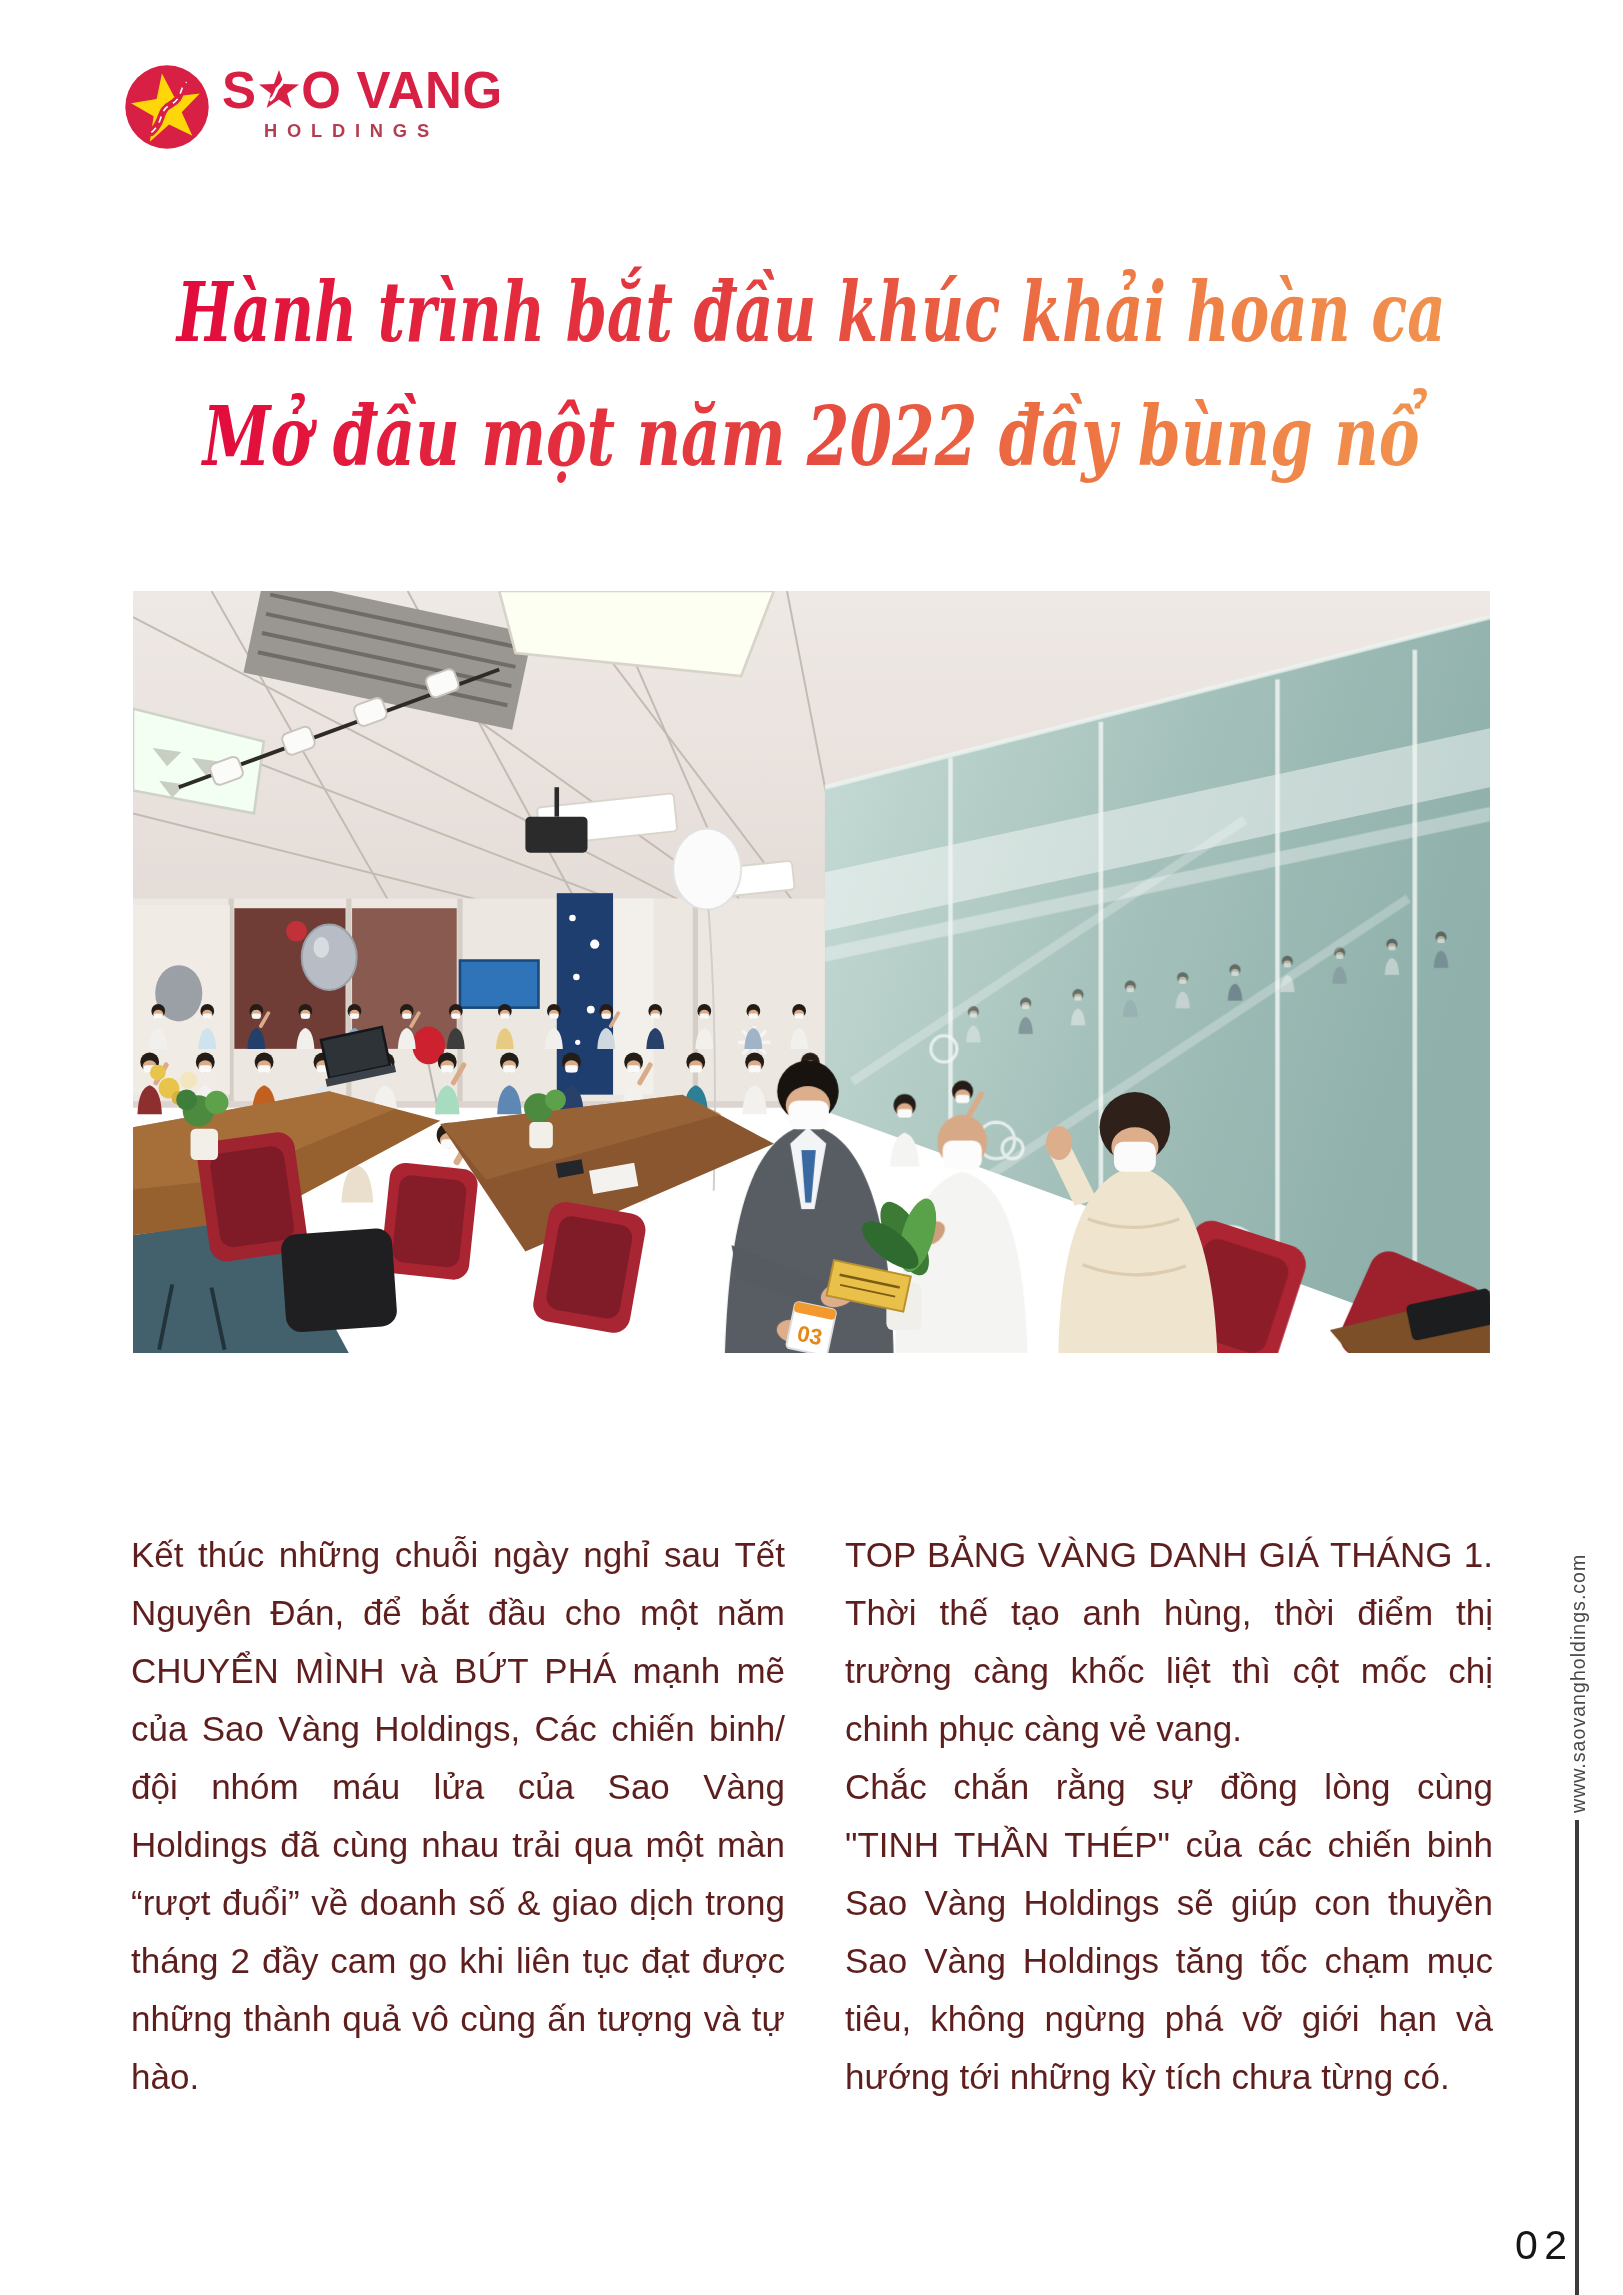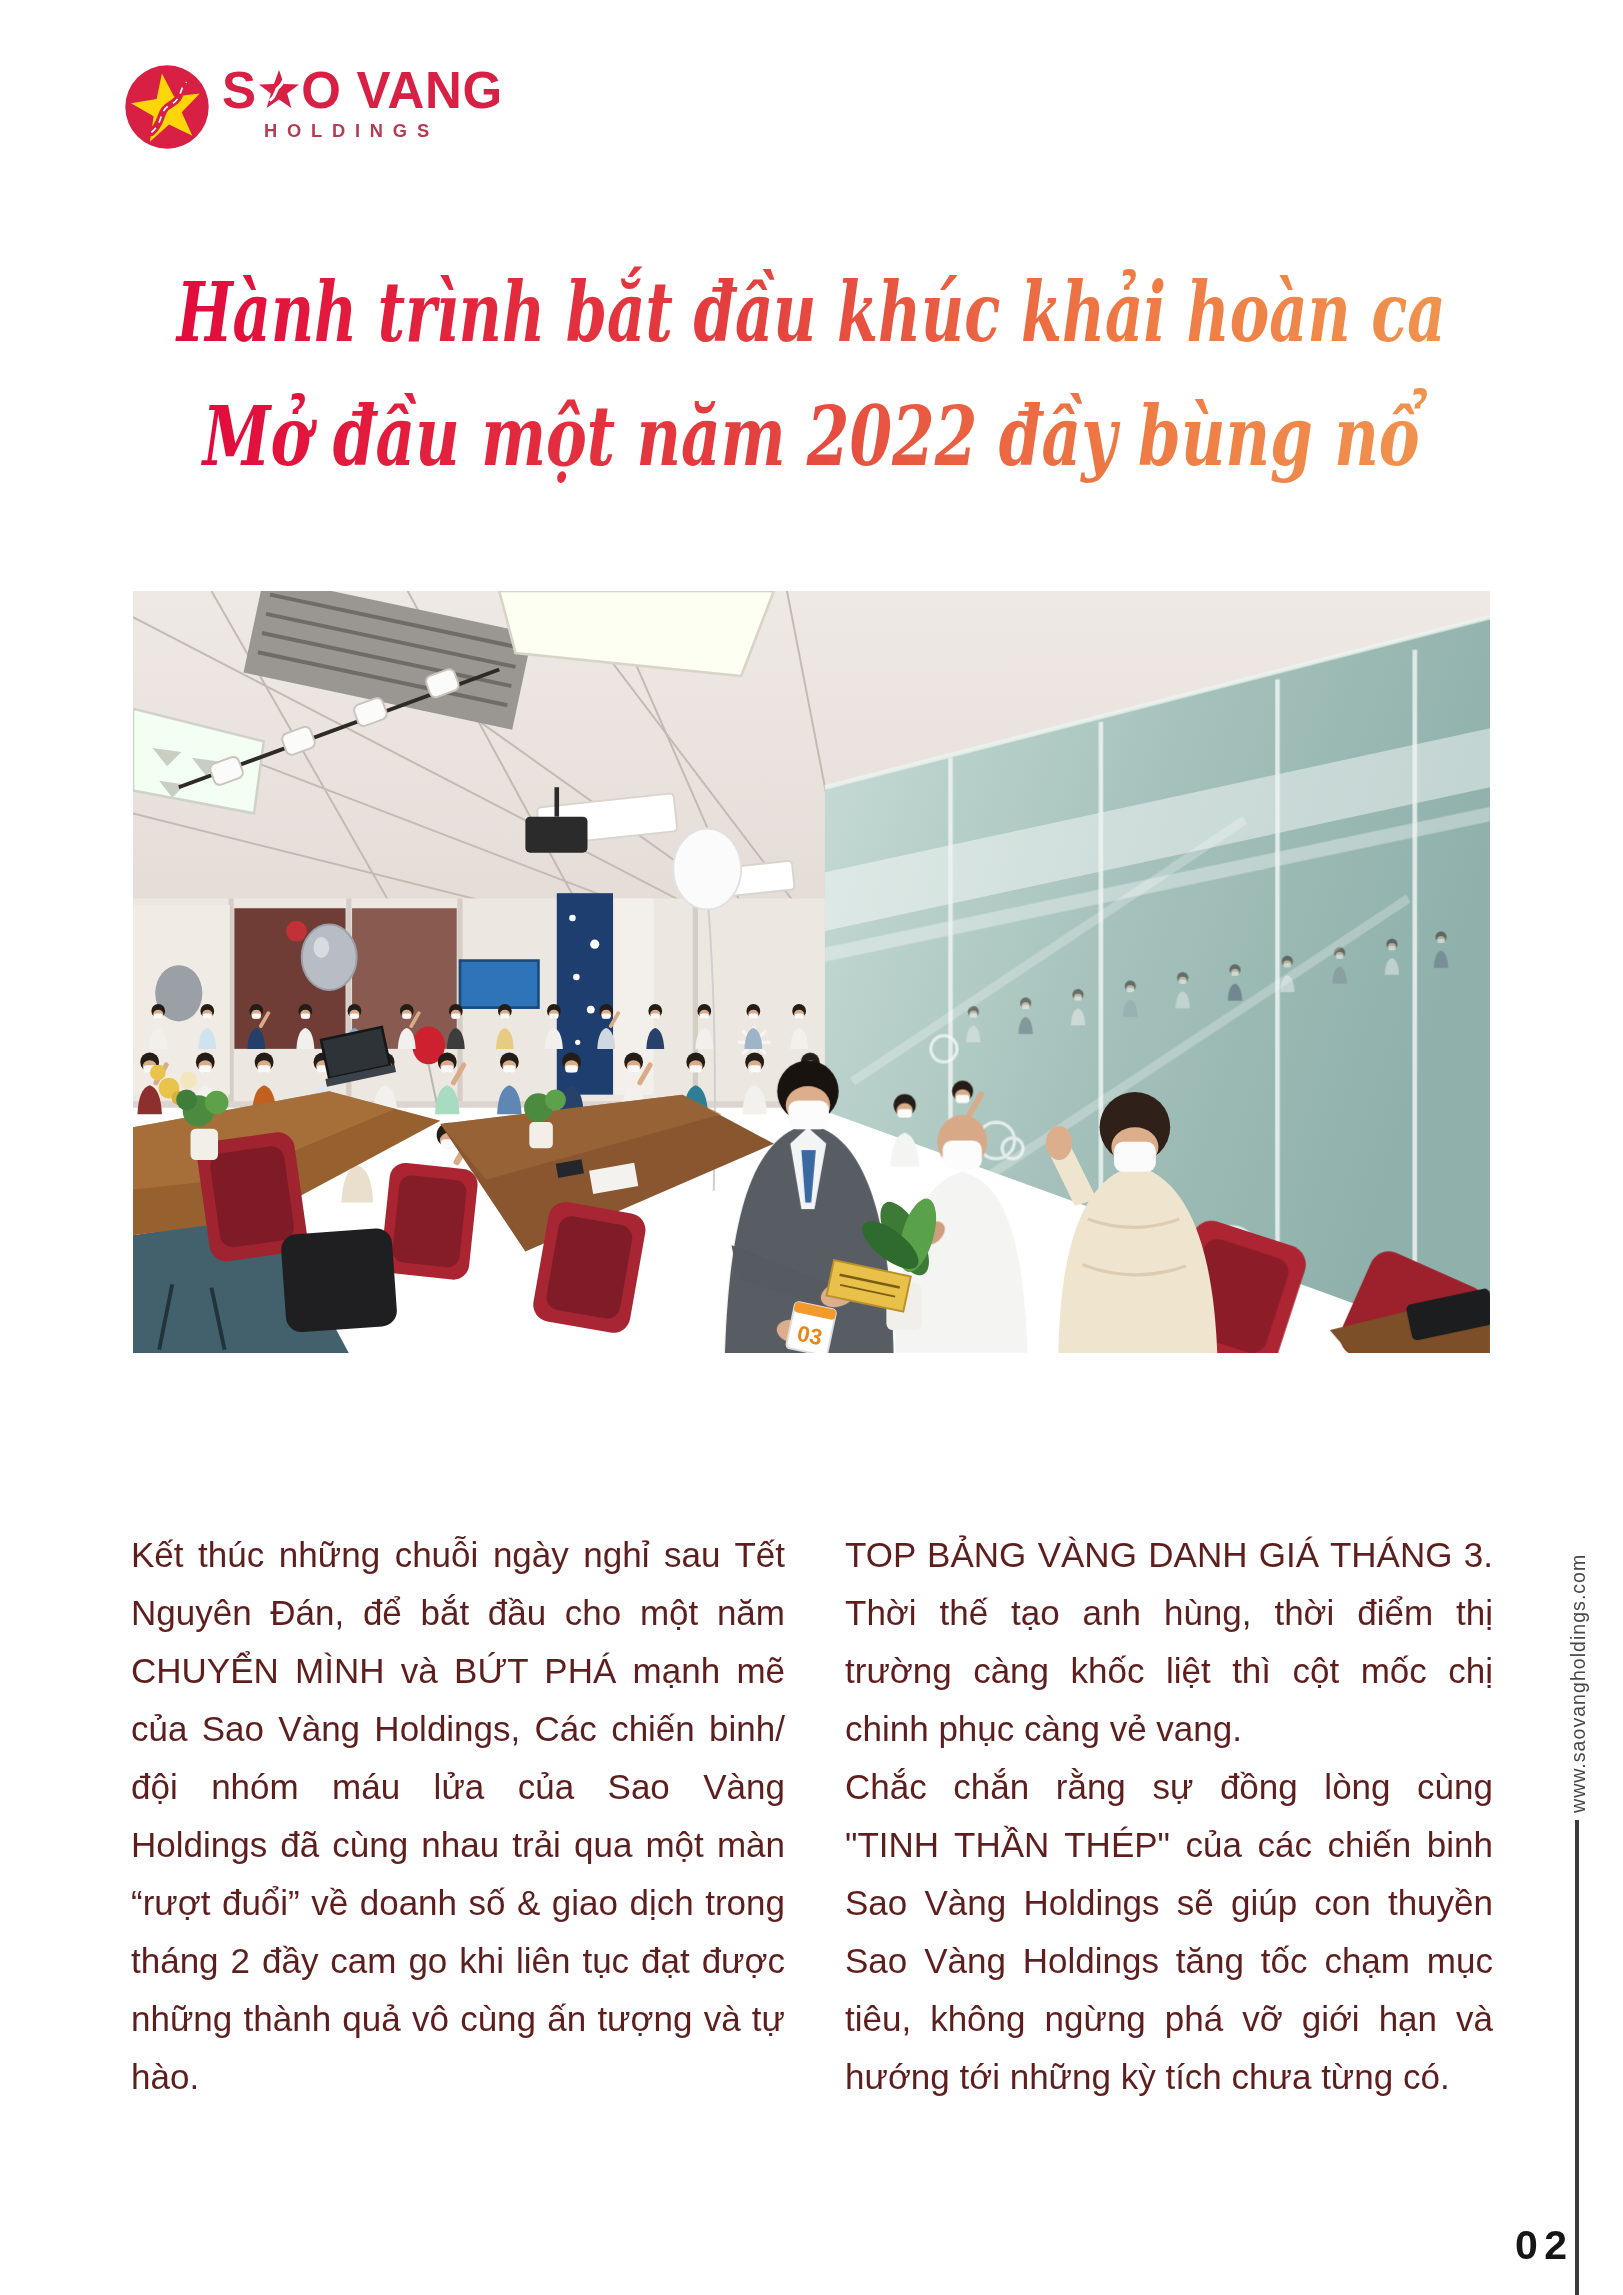--- a/index.html
+++ b/index.html
@@ -26,21 +26,21 @@
   .col-left  { left:131px;  width:654px; }
   .col-right { left:845px; width:648px; }
   .body-col p { margin:0; }
   .justify-last { text-align-last: justify; }
   
   .site-url { position:absolute; left:1567px; top:1596px; width:217px; height:26px;
     font-size:19.6px; color:#474747; letter-spacing:1px;
     transform: rotate(-90deg) translateX(-217px); transform-origin:0 0; white-space:nowrap; }
   .side-rule { position:absolute; left:1575px; top:1820px; width:3.9px; height:476px; background:#3b3b3b; }
   .page-number { position:absolute; left:1515px; top:2222px; font-size:41px; color:#161616;
-    letter-spacing:6.5px;font-weight:bold; }
+    letter-spacing:6.5px; }
 </style>
 </head>
 <body>
 
 <div class="page">
 
   <svg class="logo-mark" viewBox="0 0 132 132">
     <circle cx="66" cy="66" r="64" fill="#d81f44"></circle>
     <polygon transform="rotate(-8 66 70)" fill="#ffd60a" points="66,14 79.5,51.5 119.3,52.7 87.8,77.1 98.9,115.3 66,92.9 33.1,115.3 44.2,77.1 12.7,52.7 52.5,51.5"></polygon>
     <path d="M42,105 C62,88 52,72 72,62 C90,53 84,38 96,28" fill="none" stroke="#d81f44" stroke-width="11" stroke-linecap="round"></path>
@@ -376,21 +376,21 @@
         <rect x="1005" y="1092" width="64" height="16" rx="6" fill="#f29a2e"></rect>
         <text x="1037" y="1150" text-anchor="middle" font-size="34" font-weight="bold" fill="#e88617" font-family="Liberation Sans, sans-serif">03</text>
       </g>
     </g>
   </svg>
 
   <div class="body-col col-left">
     <p>Kết thúc những chuỗi ngày nghỉ sau Tết Nguyên Đán, để bắt đầu cho một năm CHUYỂN MÌNH và BỨT PHÁ mạnh mẽ của Sao Vàng Holdings, Các chiến binh/ đội nhóm máu lửa của Sao Vàng Holdings đã cùng nhau trải qua một màn “rượt đuổi” về doanh số &amp; giao dịch trong tháng 2 đầy cam go khi liên tục đạt được những thành quả vô cùng ấn tượng và tự hào.</p>
   </div>
   <div class="body-col col-right">
-    <p>TOP BẢNG VÀNG DANH GIÁ THÁNG 3. Thời thế tạo anh hùng, thời điểm thị trường càng khốc liệt thì cột mốc chị chinh phục càng vẻ vang.</p>
+    <p>TOP BẢNG VÀNG DANH GIÁ THÁNG 1. Thời thế tạo anh hùng, thời điểm thị trường càng khốc liệt thì cột mốc chị chinh phục càng vẻ vang.</p>
     <p>Chắc chắn rằng sự đồng lòng cùng "TINH THẦN THÉP" của các chiến binh Sao Vàng Holdings sẽ giúp con thuyền Sao Vàng Holdings tăng tốc chạm mục tiêu, không ngừng phá vỡ giới hạn và hướng tới những kỳ tích chưa từng có.</p>
   </div>
 
   <div class="site-url">www.saovangholdings.com</div>
   <div class="side-rule"></div>
   <div class="page-number">02</div>
 
 </div>
 
 

